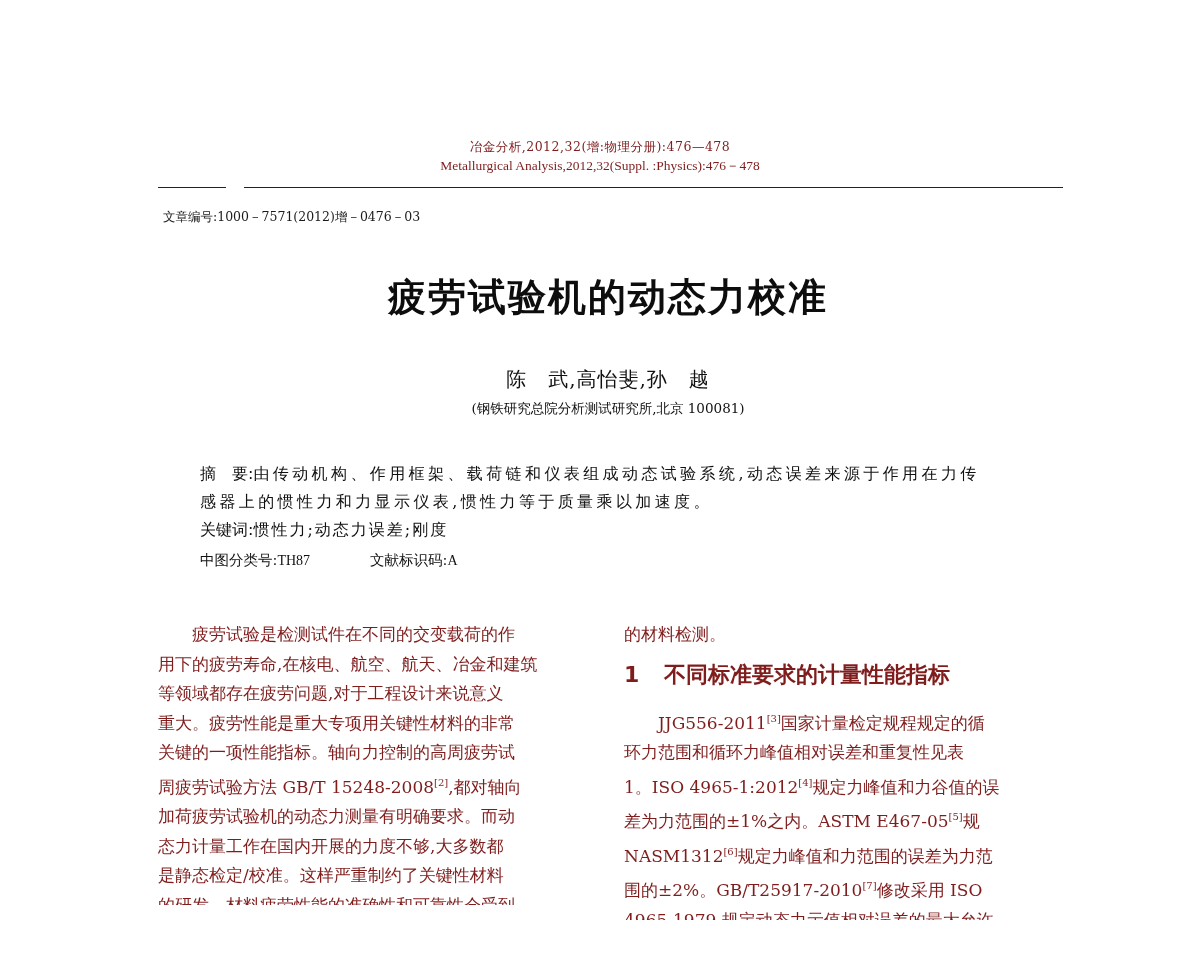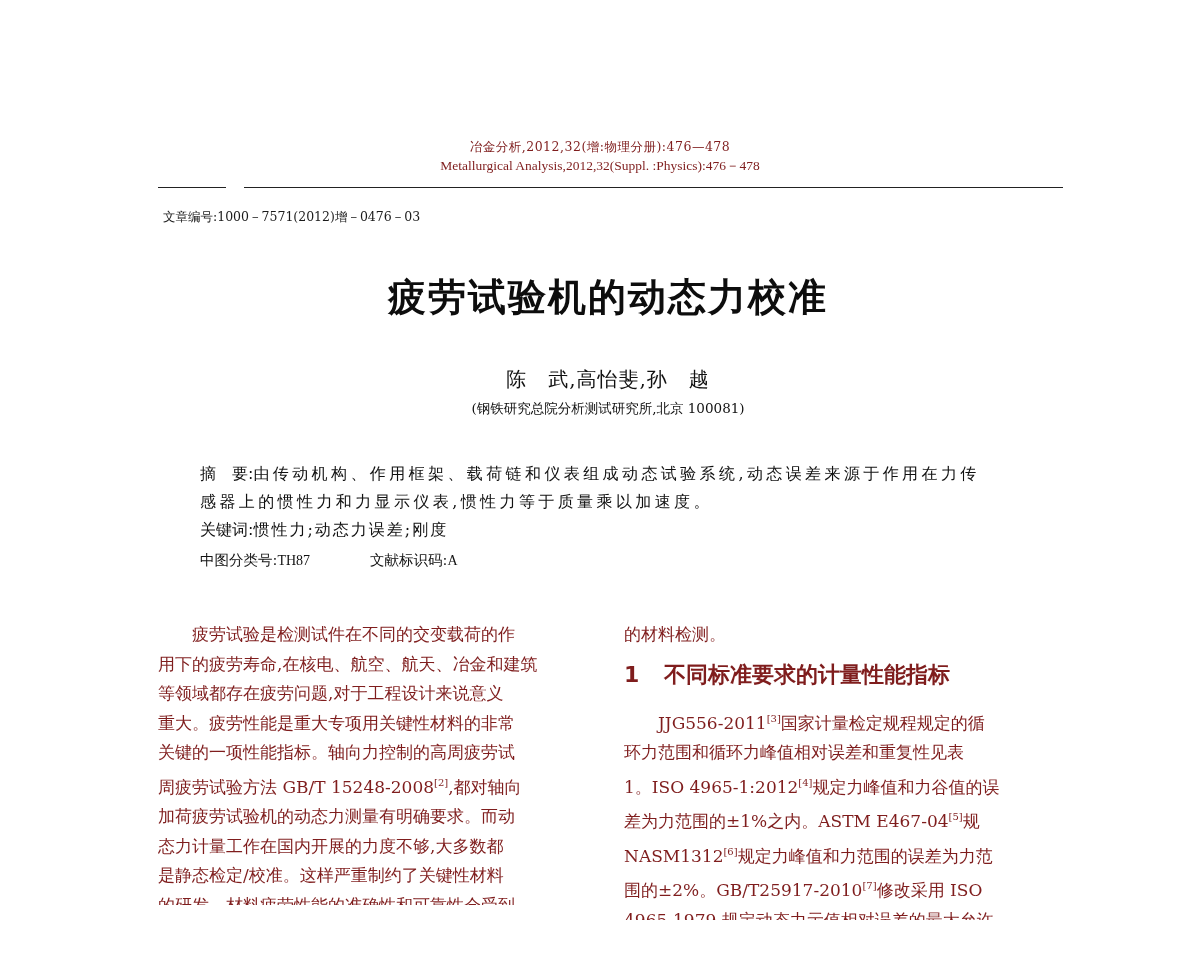--- a/index.html
+++ b/index.html
@@ -193,21 +193,21 @@
       <span class="num">1</span><span>不同标准要求的计量性能指标</span>
     </div>
     <div class="line indent">
       <span>JJG556-2011</span><span class="sup">[3]</span><span>国家计量检定规程规定的循</span>
     </div>
     <div class="line">环力范围和循环力峰值相对误差和重复性见表</div>
     <div class="line">
       <span>1。ISO 4965-1:2012</span><span class="sup">[4]</span><span>规定力峰值和力谷值的误</span>
     </div>
     <div class="line">
-      <span>差为力范围的±1%之内。ASTM E467-04</span><span class="sup">[5]</span><span>规</span>
+      <span>差为力范围的±1%之内。ASTM E467-05</span><span class="sup">[5]</span><span>规</span>
     </div>
     <div class="line">
       <span>NASM1312</span><span class="sup">[6]</span><span>规定力峰值和力范围的误差为力范</span>
     </div>
     <div class="line">
       <span>围的±2%。GB/T25917-2010</span><span class="sup">[7]</span><span>修改采用 ISO</span>
     </div>
     <div class="line cut">
       <span>4965-1979,规定动态力示值相对误差的最大允许</span>
     </div>

